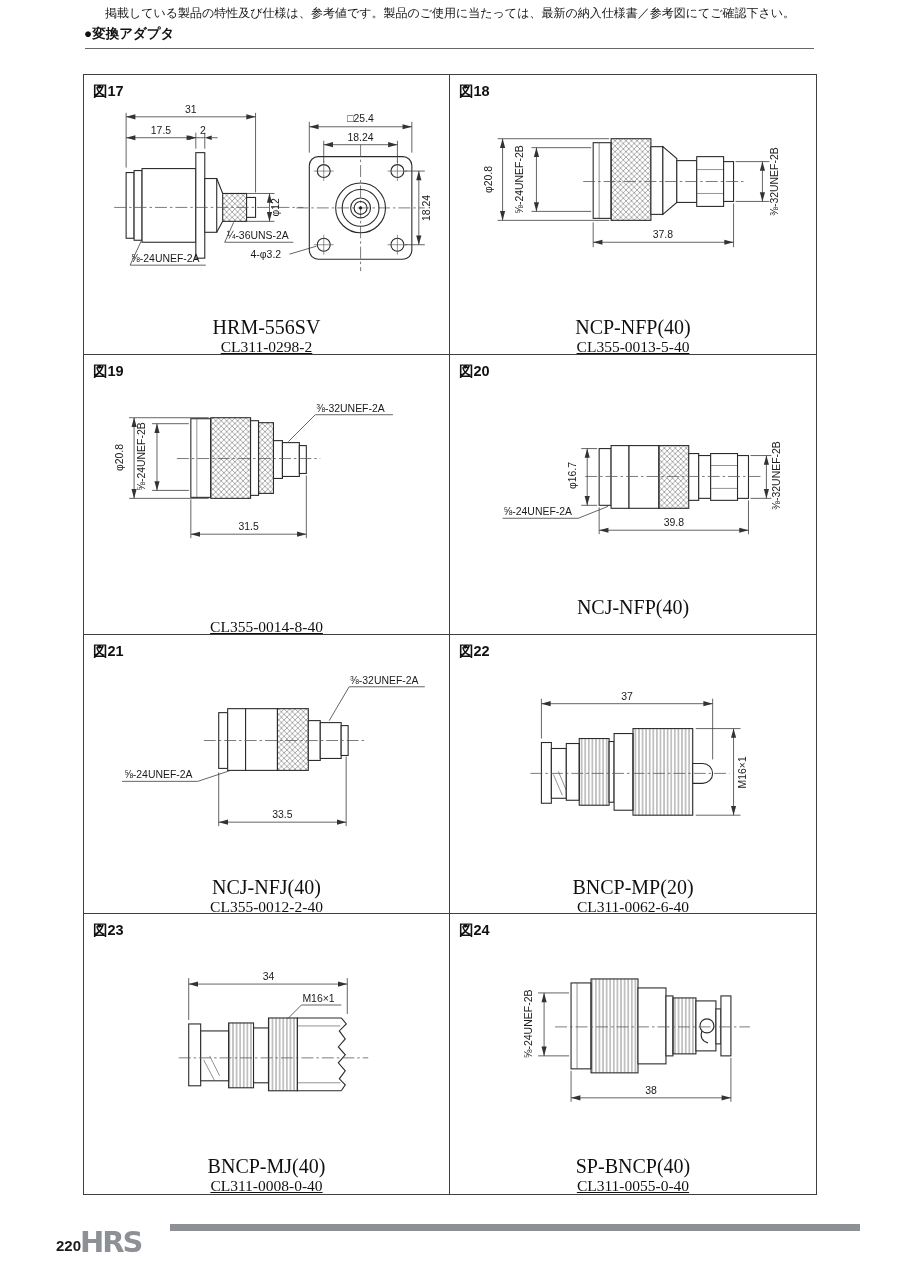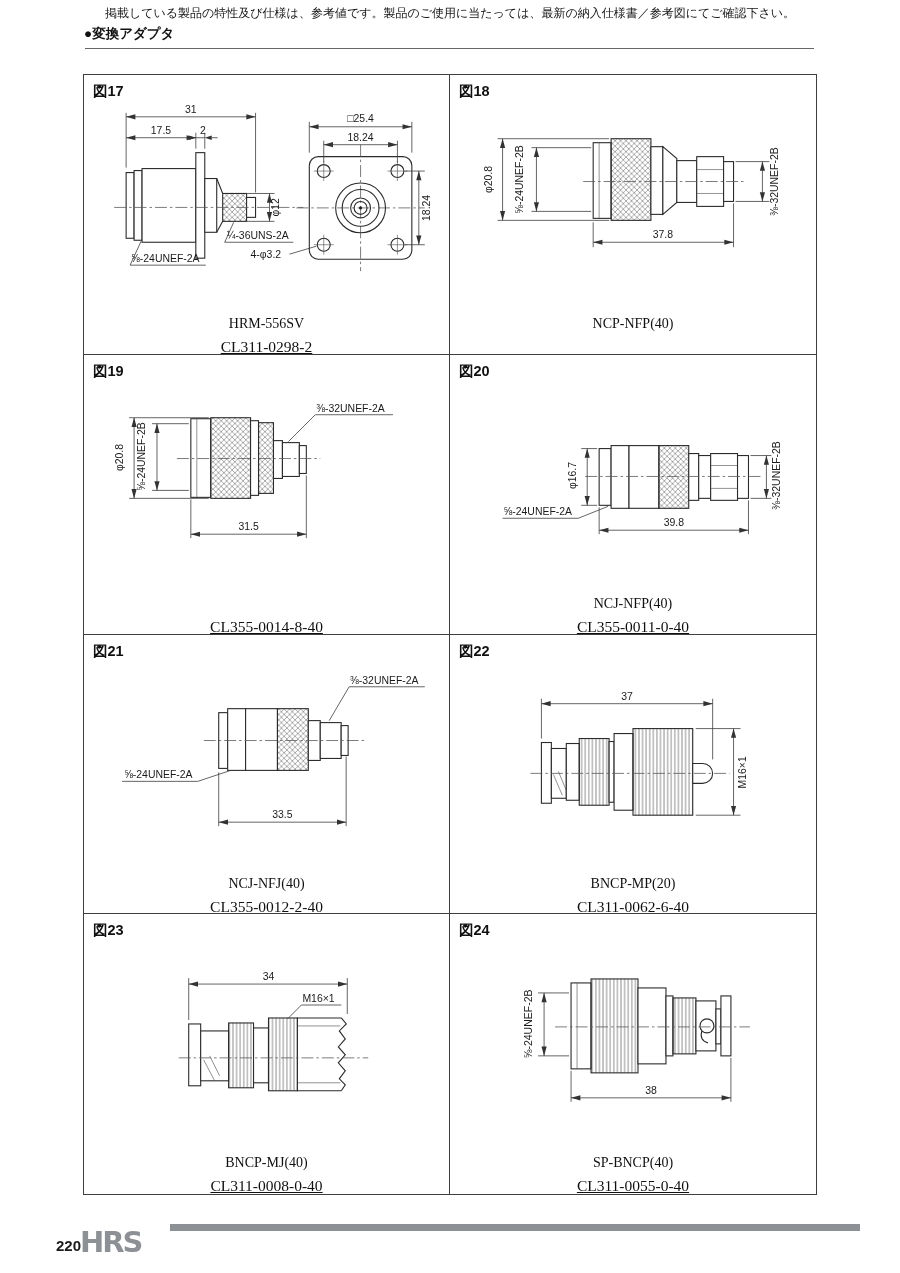--- a/index.html
+++ b/index.html
@@ -13,21 +13,21 @@
         border:1.5px solid #3f3f3f;box-sizing:border-box;
         display:grid;grid-template-columns:1fr 1fr;grid-template-rows:repeat(4,1fr);}
   .cell{position:relative;border-right:1.2px solid #3f3f3f;border-bottom:1.2px solid #3f3f3f;
         box-sizing:border-box;overflow:hidden;}
   .cell:nth-child(2n){border-right:none;}
   .cell:nth-child(n+7){border-bottom:none;}
   .fig-label{position:absolute;top:7px;left:9px;font-weight:bold;font-size:14.5px;z-index:2;}
   .drawing{position:absolute;left:0;top:0;width:100%;height:100%;}
   .cap{position:absolute;left:0;width:100%;text-align:center;
        font-family:"Liberation Serif",serif;color:#101010;z-index:2;}
-  .cap-name{top:241px;font-size:14px;}
+  .cap-name{top:241px;font-size:20px;}
   .cap-part{top:263px;font-size:15.5px;text-decoration:underline;}
   svg text{font-family:"Liberation Sans",sans-serif;font-size:10.5px;fill:#1a1a1a;}
   .ol{fill:#fff;stroke:#2b2b2b;stroke-width:1.1;}
   .oln{fill:none;stroke:#2b2b2b;stroke-width:1.1;}
   .thin{fill:none;stroke:#4a4a4a;stroke-width:0.6;}
   .dim{fill:none;stroke:#3d3d3d;stroke-width:0.8;}
   .cl{fill:none;stroke:#5a5a5a;stroke-width:0.8;stroke-dasharray:12 3 2.5 3;}
   .page-num{position:absolute;top:1237px;left:44px;font-size:15px;font-weight:600;color:#1a1a1a;margin-left:12px;}
   .hrs-logo{position:absolute;top:1226px;left:80px;font-size:29px;font-weight:bold;
             font-family:"DejaVu Sans",sans-serif;color:#8d9094;letter-spacing:-2px;
@@ -134,20 +134,21 @@
       <line class="dim" x1="86" y1="73" x2="86" y2="137" marker-start="url(#ar)" marker-end="url(#ar)"></line>
       <text x="73" y="105" text-anchor="middle" transform="rotate(-90 73 105)">⅝-24UNEF-2B</text>
       <path class="dim" d="M286,87 H320 M286,127 H320"></path>
       <line class="dim" x1="313" y1="87" x2="313" y2="127" marker-start="url(#ar)" marker-end="url(#ar)"></line>
       <text x="329" y="107" text-anchor="middle" transform="rotate(-90 329 107)">⅜-32UNEF-2B</text>
       <path class="dim" d="M143,148 V173 M284,129 V173"></path>
       <line class="dim" x1="143" y1="168" x2="284" y2="168" marker-start="url(#ar)" marker-end="url(#ar)"></line>
       <text x="213" y="164" text-anchor="middle">37.8</text>
     </svg>
     <div class="cap cap-name">NCP-NFP(40)</div>
+    <div class="cap cap-part">CL355-0013-5-40</div>
   </div>
 
   <div class="cell">
     <div class="fig-label">図19</div>
     <svg class="drawing" viewBox="0 0 366 280">
       <rect class="ol" x="107" y="64" width="20" height="79"></rect>
       <path class="thin" d="M113,64 V143"></path>
       <rect class="ol" x="127" y="63" width="40" height="81" style="fill:url(#xh) #eee"></rect>
       <rect class="ol" x="167" y="66" width="8" height="75"></rect>
       <rect class="ol" x="175" y="68" width="15" height="71" style="fill:url(#xh) #eee"></rect>
@@ -189,21 +190,20 @@
       <path class="dim" d="M158,152 L128,164 H52"></path>
       <text x="53" y="161">⅝-24UNEF-2A</text>
       <path class="dim" d="M301,101 H322 M301,144 H322"></path>
       <line class="dim" x1="317" y1="101" x2="317" y2="144" marker-start="url(#ar)" marker-end="url(#ar)"></line>
       <text x="331" y="121" text-anchor="middle" transform="rotate(-90 331 121)">⅜-32UNEF-2B</text>
       <path class="dim" d="M149,153 V180 M299,146 V180"></path>
       <line class="dim" x1="149" y1="176" x2="299" y2="176" marker-start="url(#ar)" marker-end="url(#ar)"></line>
       <text x="224" y="172" text-anchor="middle">39.8</text>
     </svg>
     <div class="cap cap-name">NCJ-NFP(40)</div>
-    <div class="cap cap-part">CL355-0011-0-40</div>
   </div>
 
   <div class="cell">
     <div class="fig-label">図21</div>
     <svg class="drawing" viewBox="0 0 366 280">
       <rect class="ol" x="135" y="78" width="9" height="56"></rect>
       <rect class="ol" x="144" y="74" width="18" height="62"></rect>
       <rect class="ol" x="162" y="74" width="32" height="62"></rect>
       <rect class="ol" x="194" y="74" width="31" height="62" style="fill:url(#xh) #eee"></rect>
       <rect class="ol" x="225" y="86" width="12" height="40"></rect>

